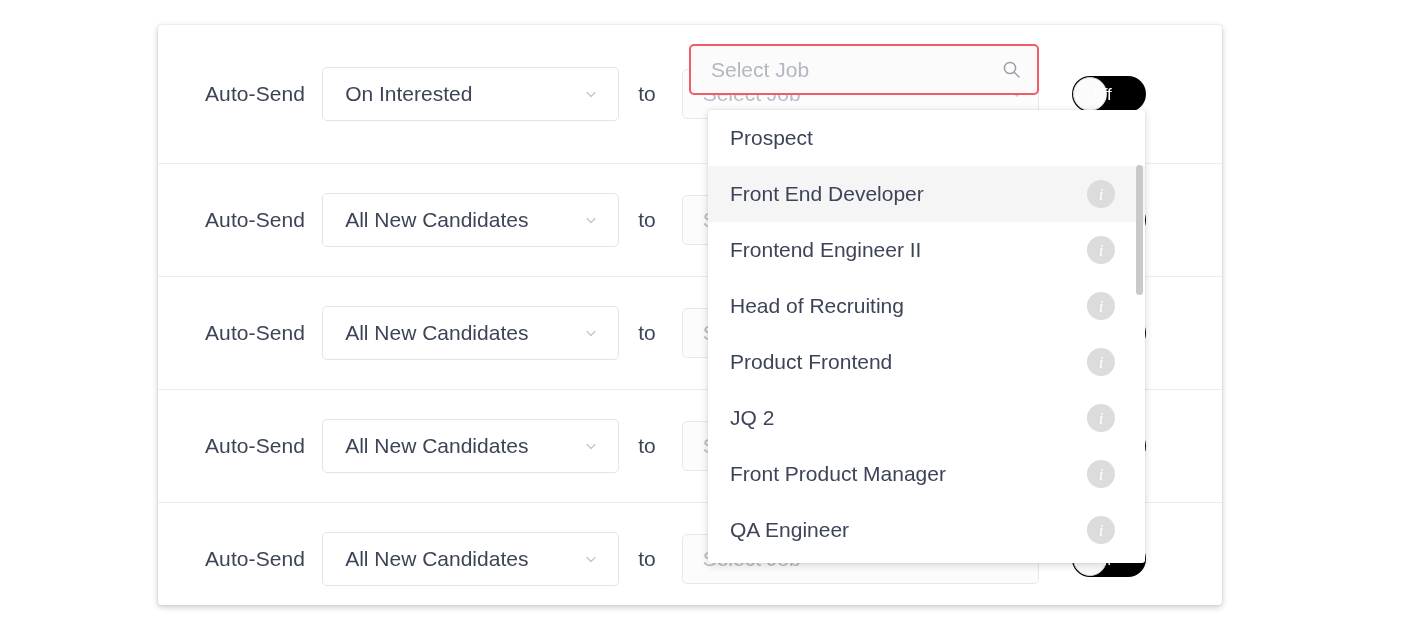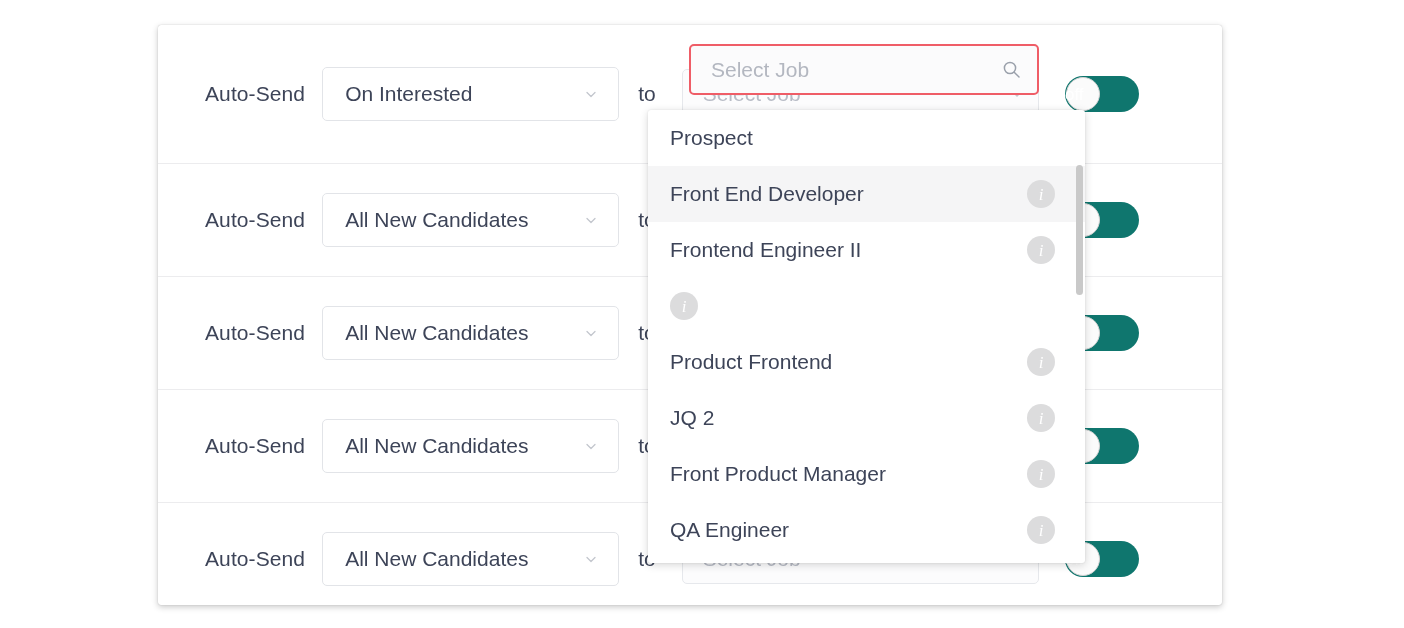--- a/index.html
+++ b/index.html
@@ -104,28 +104,28 @@
   .tri-down {
     width: 0; height: 0;
     border-left: 5px solid transparent;
     border-right: 5px solid transparent;
     border-top: 5px solid #c3c6cd;
   }
 
   
   .toggle {
     position: absolute;
-    right: 83px;
+    right: 76px;
     width: 74px;
     height: 36px;
     border-radius: 18px;
-    background: #0f766e;
-    display: flex;
-    align-items: center;
-    justify-content: flex-start;
+    background: #000000;
+    display: flex;
+    align-items: center;
+    justify-content: center;
     box-sizing: border-box;
     padding-right: 13px;
   }
   .toggle .knob {
     position: absolute;
     left: 1px;
     top: 1px;
     width: 34px;
     height: 34px;
     border-radius: 50%;
@@ -164,21 +164,21 @@
   }
   .search-icon {
     width: 19px; height: 19px;
     flex: 0 0 auto;
   }
   .search-icon svg { display: block; }
 
   
   #dropdown {
     position: absolute;
-    left: 648px;
+    left: 708px;
     top: 110px;
     width: 437px;
     height: 453px;
     background: #ffffff;
     border-radius: 3px;
     box-shadow: 0 2px 8px rgba(0,0,0,0.16), 0 0 2px rgba(0,0,0,0.10);
     z-index: 50;
     overflow: hidden;
   }
   .dd-list {
@@ -362,20 +362,21 @@
       <span class="dd-label">Front End Developer</span>
       <span class="info-icon">i</span>
     </div>
 
     <div class="dd-item">
       <span class="dd-label">Frontend Engineer II</span>
       <span class="info-icon">i</span>
     </div>
 
     <div class="dd-item">
+      <span class="dd-label">Head of Recruiting</span>
       <span class="info-icon">i</span>
     </div>
 
     <div class="dd-item">
       <span class="dd-label">Product Frontend</span>
       <span class="info-icon">i</span>
     </div>
 
     <div class="dd-item">
       <span class="dd-label">JQ 2</span>

